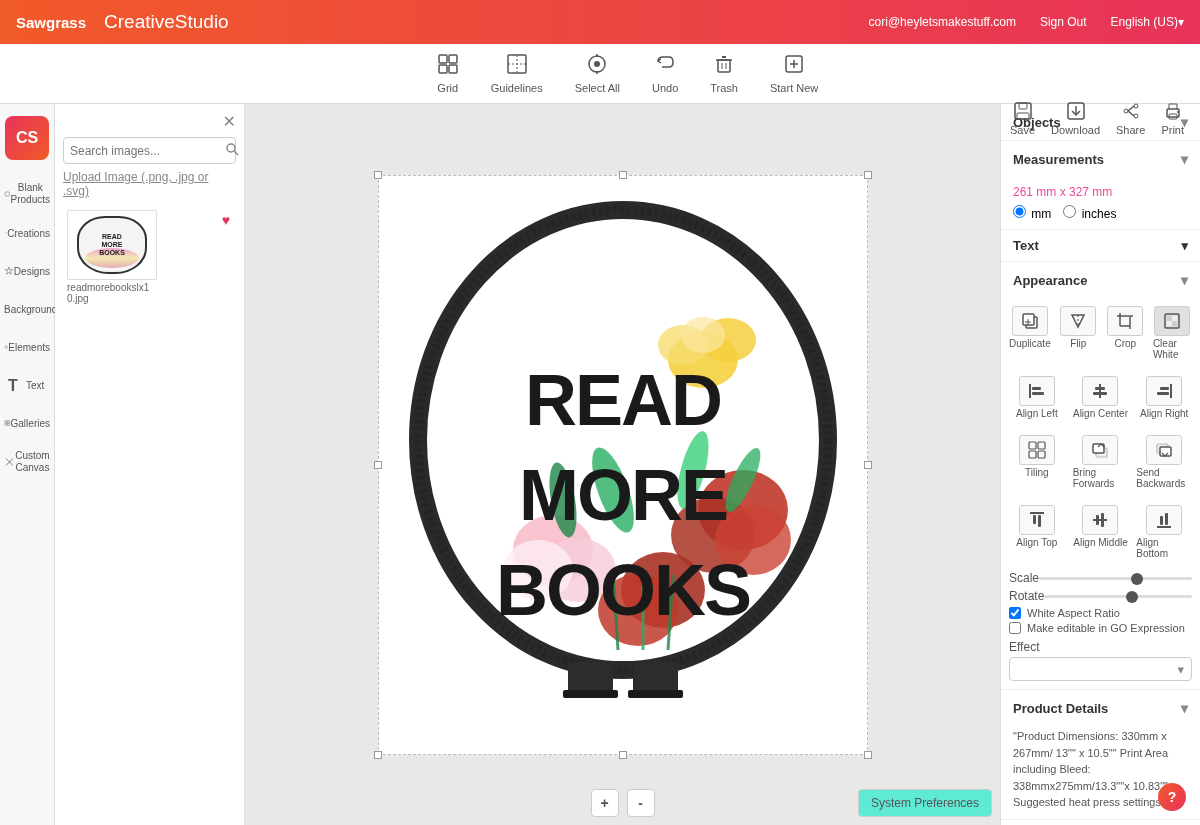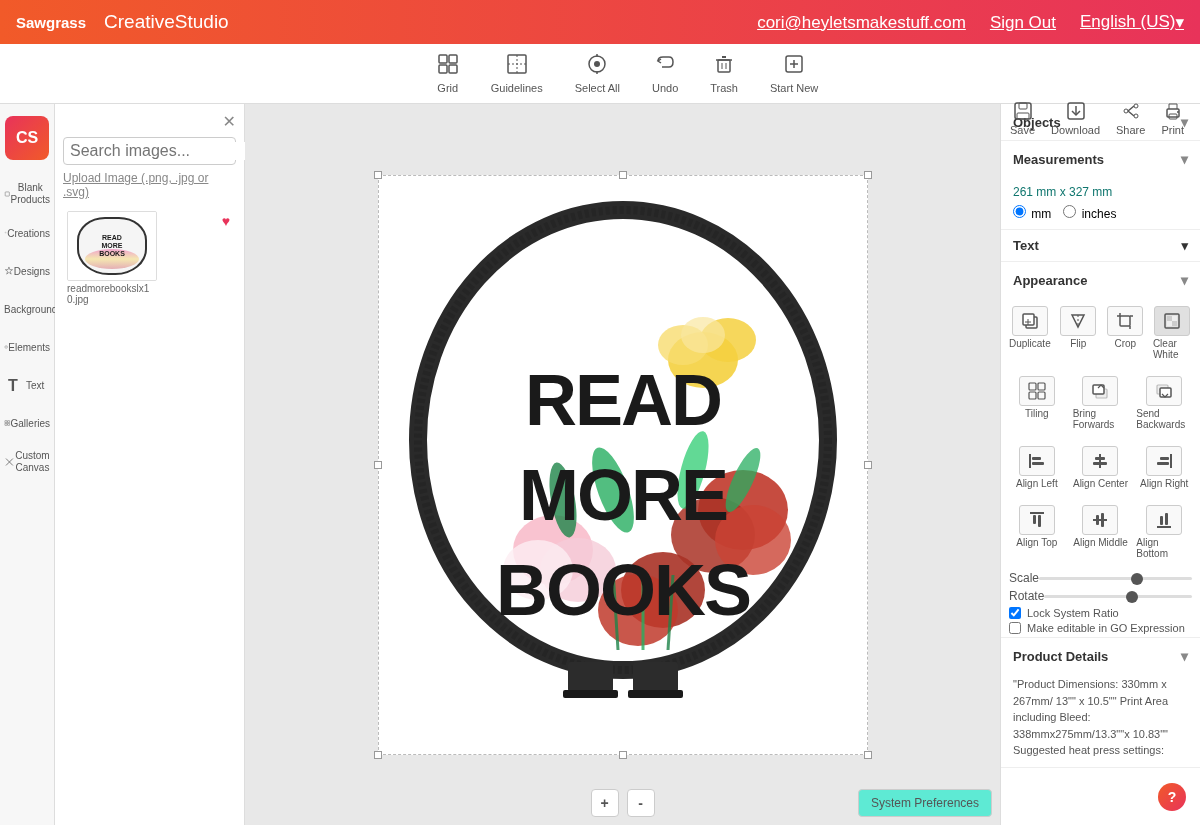--- a/index.html
+++ b/index.html
@@ -10,21 +10,21 @@
       height: 44px;
       background: linear-gradient(to right, #f15a29, #e8335a);
       display: flex;
       align-items: center;
       padding: 0 16px;
       color: white;
     }
     #top-nav .brand { font-weight: bold; font-size: 15px; margin-right: 18px; }
     #top-nav .app-name { font-size: 19px; }
     #top-nav .spacer { flex: 1; }
-    #top-nav .nav-right { display: flex; align-items: flex-end; gap: 24px; font-size: 17px; text-decoration: underline; }
+    #top-nav .nav-right { display: flex; align-items: center; gap: 24px; font-size: 12px; }
     #top-nav .nav-right a { color: white; text-decoration: none; cursor: pointer; }
     #top-nav .lang { display: flex; align-items: center; gap: 0; cursor: pointer; }
     .toolbar-item {
       display: flex;
       flex-direction: column;
       align-items: center;
       gap: 2px;
       cursor: pointer;
       font-size: 11px;
       color: #555;
@@ -116,21 +116,21 @@
       align-items: center;
       border: 1px solid #ccc;
       border-radius: 4px;
       padding: 4px 6px;
       margin-bottom: 6px;
     }
     #search-box input {
       border: none;
       outline: none;
       flex: 1;
-      font-size: 16px;
+      font-size: 12px;
     }
     #search-box .search-icon { color: #888; font-size: 14px; }
     .upload-link { font-size: 12px; color: #888; margin-bottom: 8px; cursor: pointer; text-decoration: underline; }
 
     
     .thumb-item { position: relative; display: inline-block; margin: 4px; }
     .thumb-heart { position: absolute; top: 2px; right: 2px; color: #e8335a; font-size: 14px; }
     .thumb-img {
       width: 90px;
       height: 70px;
@@ -239,21 +239,21 @@
       padding: 10px 12px;
       font-size: 13px;
       font-weight: 600;
       color: #333;
       cursor: pointer;
     }
     .rp-section-header .chevron { color: #888; font-size: 14px; }
     .rp-section-content { padding: 8px 12px; }
 
     
-    .measurements-row { font-size: 12px; color: #0f766e; margin-bottom: 6px; }
+    .measurements-row { font-size: 12px; color: #ec4899; margin-bottom: 6px; }
     .radio-row { display: flex; align-items: flex-start; gap: 12px; font-size: 12px; }
     .radio-row input[type=radio] { margin-right: 2px; }
 
     
     .text-section { padding: 8px 12px; border-bottom: 1px solid #eee; font-size: 13px; font-weight: 600; color: #333; cursor: pointer; display: flex; justify-content: space-between; }
 
     
     .appearance-grid {
       display: grid;
       grid-template-columns: repeat(4, 1fr);
@@ -753,20 +753,53 @@
             </svg>
           </div>
           <span>Clear White</span>
         </div>
       </div>
 
       <div class="appearance-grid" style="grid-template-columns: repeat(3,1fr);">
         <div class="ap-item">
           <div class="ap-icon">
             <svg width="20" height="20" viewBox="0 0 20 20" fill="none">
+              <line x1="3" y1="3" x2="3" y2="17" stroke="#555" stroke-width="2"></line>
+              <rect x="5" y="6" width="9" height="3" rx="1" fill="#555"></rect>
+              <rect x="5" y="11" width="12" height="3" rx="1" fill="#555"></rect>
+            </svg>
+          </div>
+          <span>Align Left</span>
+        </div>
+        <div class="ap-item">
+          <div class="ap-icon">
+            <svg width="20" height="20" viewBox="0 0 20 20" fill="none">
+              <line x1="10" y1="3" x2="10" y2="17" stroke="#555" stroke-width="2"></line>
+              <rect x="5" y="6" width="10" height="3" rx="1" fill="#555"></rect>
+              <rect x="3" y="11" width="14" height="3" rx="1" fill="#555"></rect>
+            </svg>
+          </div>
+          <span>Align Center</span>
+        </div>
+        <div class="ap-item">
+          <div class="ap-icon">
+            <svg width="20" height="20" viewBox="0 0 20 20" fill="none">
+              <line x1="17" y1="3" x2="17" y2="17" stroke="#555" stroke-width="2"></line>
+              <rect x="6" y="6" width="9" height="3" rx="1" fill="#555"></rect>
+              <rect x="3" y="11" width="12" height="3" rx="1" fill="#555"></rect>
+            </svg>
+          </div>
+          <span>Align Right</span>
+        </div>
+      </div>
+
+      <div class="appearance-grid" style="grid-template-columns: repeat(3,1fr);">
+        <div class="ap-item">
+          <div class="ap-icon">
+            <svg width="20" height="20" viewBox="0 0 20 20" fill="none">
               <rect x="2" y="2" width="7" height="7" rx="1" stroke="#555" stroke-width="1.2"></rect>
               <rect x="11" y="2" width="7" height="7" rx="1" stroke="#555" stroke-width="1.2"></rect>
               <rect x="2" y="11" width="7" height="7" rx="1" stroke="#555" stroke-width="1.2"></rect>
               <rect x="11" y="11" width="7" height="7" rx="1" stroke="#555" stroke-width="1.2"></rect>
             </svg>
           </div>
           <span>Tiling</span>
         </div>
         <div class="ap-item">
           <div class="ap-icon">
@@ -787,53 +820,20 @@
             </svg>
           </div>
           <span>Send Backwards</span>
         </div>
       </div>
 
       <div class="appearance-grid" style="grid-template-columns: repeat(3,1fr);">
         <div class="ap-item">
           <div class="ap-icon">
             <svg width="20" height="20" viewBox="0 0 20 20" fill="none">
-              <line x1="3" y1="3" x2="3" y2="17" stroke="#555" stroke-width="2"></line>
-              <rect x="5" y="6" width="9" height="3" rx="1" fill="#555"></rect>
-              <rect x="5" y="11" width="12" height="3" rx="1" fill="#555"></rect>
-            </svg>
-          </div>
-          <span>Align Left</span>
-        </div>
-        <div class="ap-item">
-          <div class="ap-icon">
-            <svg width="20" height="20" viewBox="0 0 20 20" fill="none">
-              <line x1="10" y1="3" x2="10" y2="17" stroke="#555" stroke-width="2"></line>
-              <rect x="5" y="6" width="10" height="3" rx="1" fill="#555"></rect>
-              <rect x="3" y="11" width="14" height="3" rx="1" fill="#555"></rect>
-            </svg>
-          </div>
-          <span>Align Center</span>
-        </div>
-        <div class="ap-item">
-          <div class="ap-icon">
-            <svg width="20" height="20" viewBox="0 0 20 20" fill="none">
-              <line x1="17" y1="3" x2="17" y2="17" stroke="#555" stroke-width="2"></line>
-              <rect x="6" y="6" width="9" height="3" rx="1" fill="#555"></rect>
-              <rect x="3" y="11" width="12" height="3" rx="1" fill="#555"></rect>
-            </svg>
-          </div>
-          <span>Align Right</span>
-        </div>
-      </div>
-
-      <div class="appearance-grid" style="grid-template-columns: repeat(3,1fr);">
-        <div class="ap-item">
-          <div class="ap-icon">
-            <svg width="20" height="20" viewBox="0 0 20 20" fill="none">
               <line x1="3" y1="3" x2="17" y2="3" stroke="#555" stroke-width="2"></line>
               <rect x="6" y="5" width="3" height="9" rx="1" fill="#555"></rect>
               <rect x="11" y="5" width="3" height="12" rx="1" fill="#555"></rect>
             </svg>
           </div>
           <span>Align Top</span>
         </div>
         <div class="ap-item">
           <div class="ap-icon">
             <svg width="20" height="20" viewBox="0 0 20 20" fill="none">
@@ -864,27 +864,35 @@
       </div>
       <div class="scale-row">
         <span>Rotate</span>
         <div class="scale-track">
           <div class="scale-thumb" style="left:55%;"></div>
         </div>
       </div>
 
       <div class="checkbox-row">
         <input type="checkbox" checked="" style="">
-        <span>Lock System Ratio</span>
+        <span>White Aspect Ratio</span>
       </div>
       <div class="checkbox-row">
         <input type="checkbox" style="">
         <span>Make editable in GO Expression</span>
       </div>
 
+      <div class="effect-row">
+        <label>Effect</label>
+        <div class="effect-wrapper">
+          <select class="effect-select">
+            <option value=""></option>
+          </select>
+        </div>
+      </div>
     </div>
 
     <div class="rp-section">
       <div class="rp-section-header">
         <span>Product Details</span>
         <span class="chevron">▾</span>
       </div>
       <div class="product-desc">"Product Dimensions: 330mm x 267mm/ 13"" x 10.5""
 Print Area including Bleed: 338mmx275mm/13.3""x 10.83""
 Suggested heat press settings:</div>

